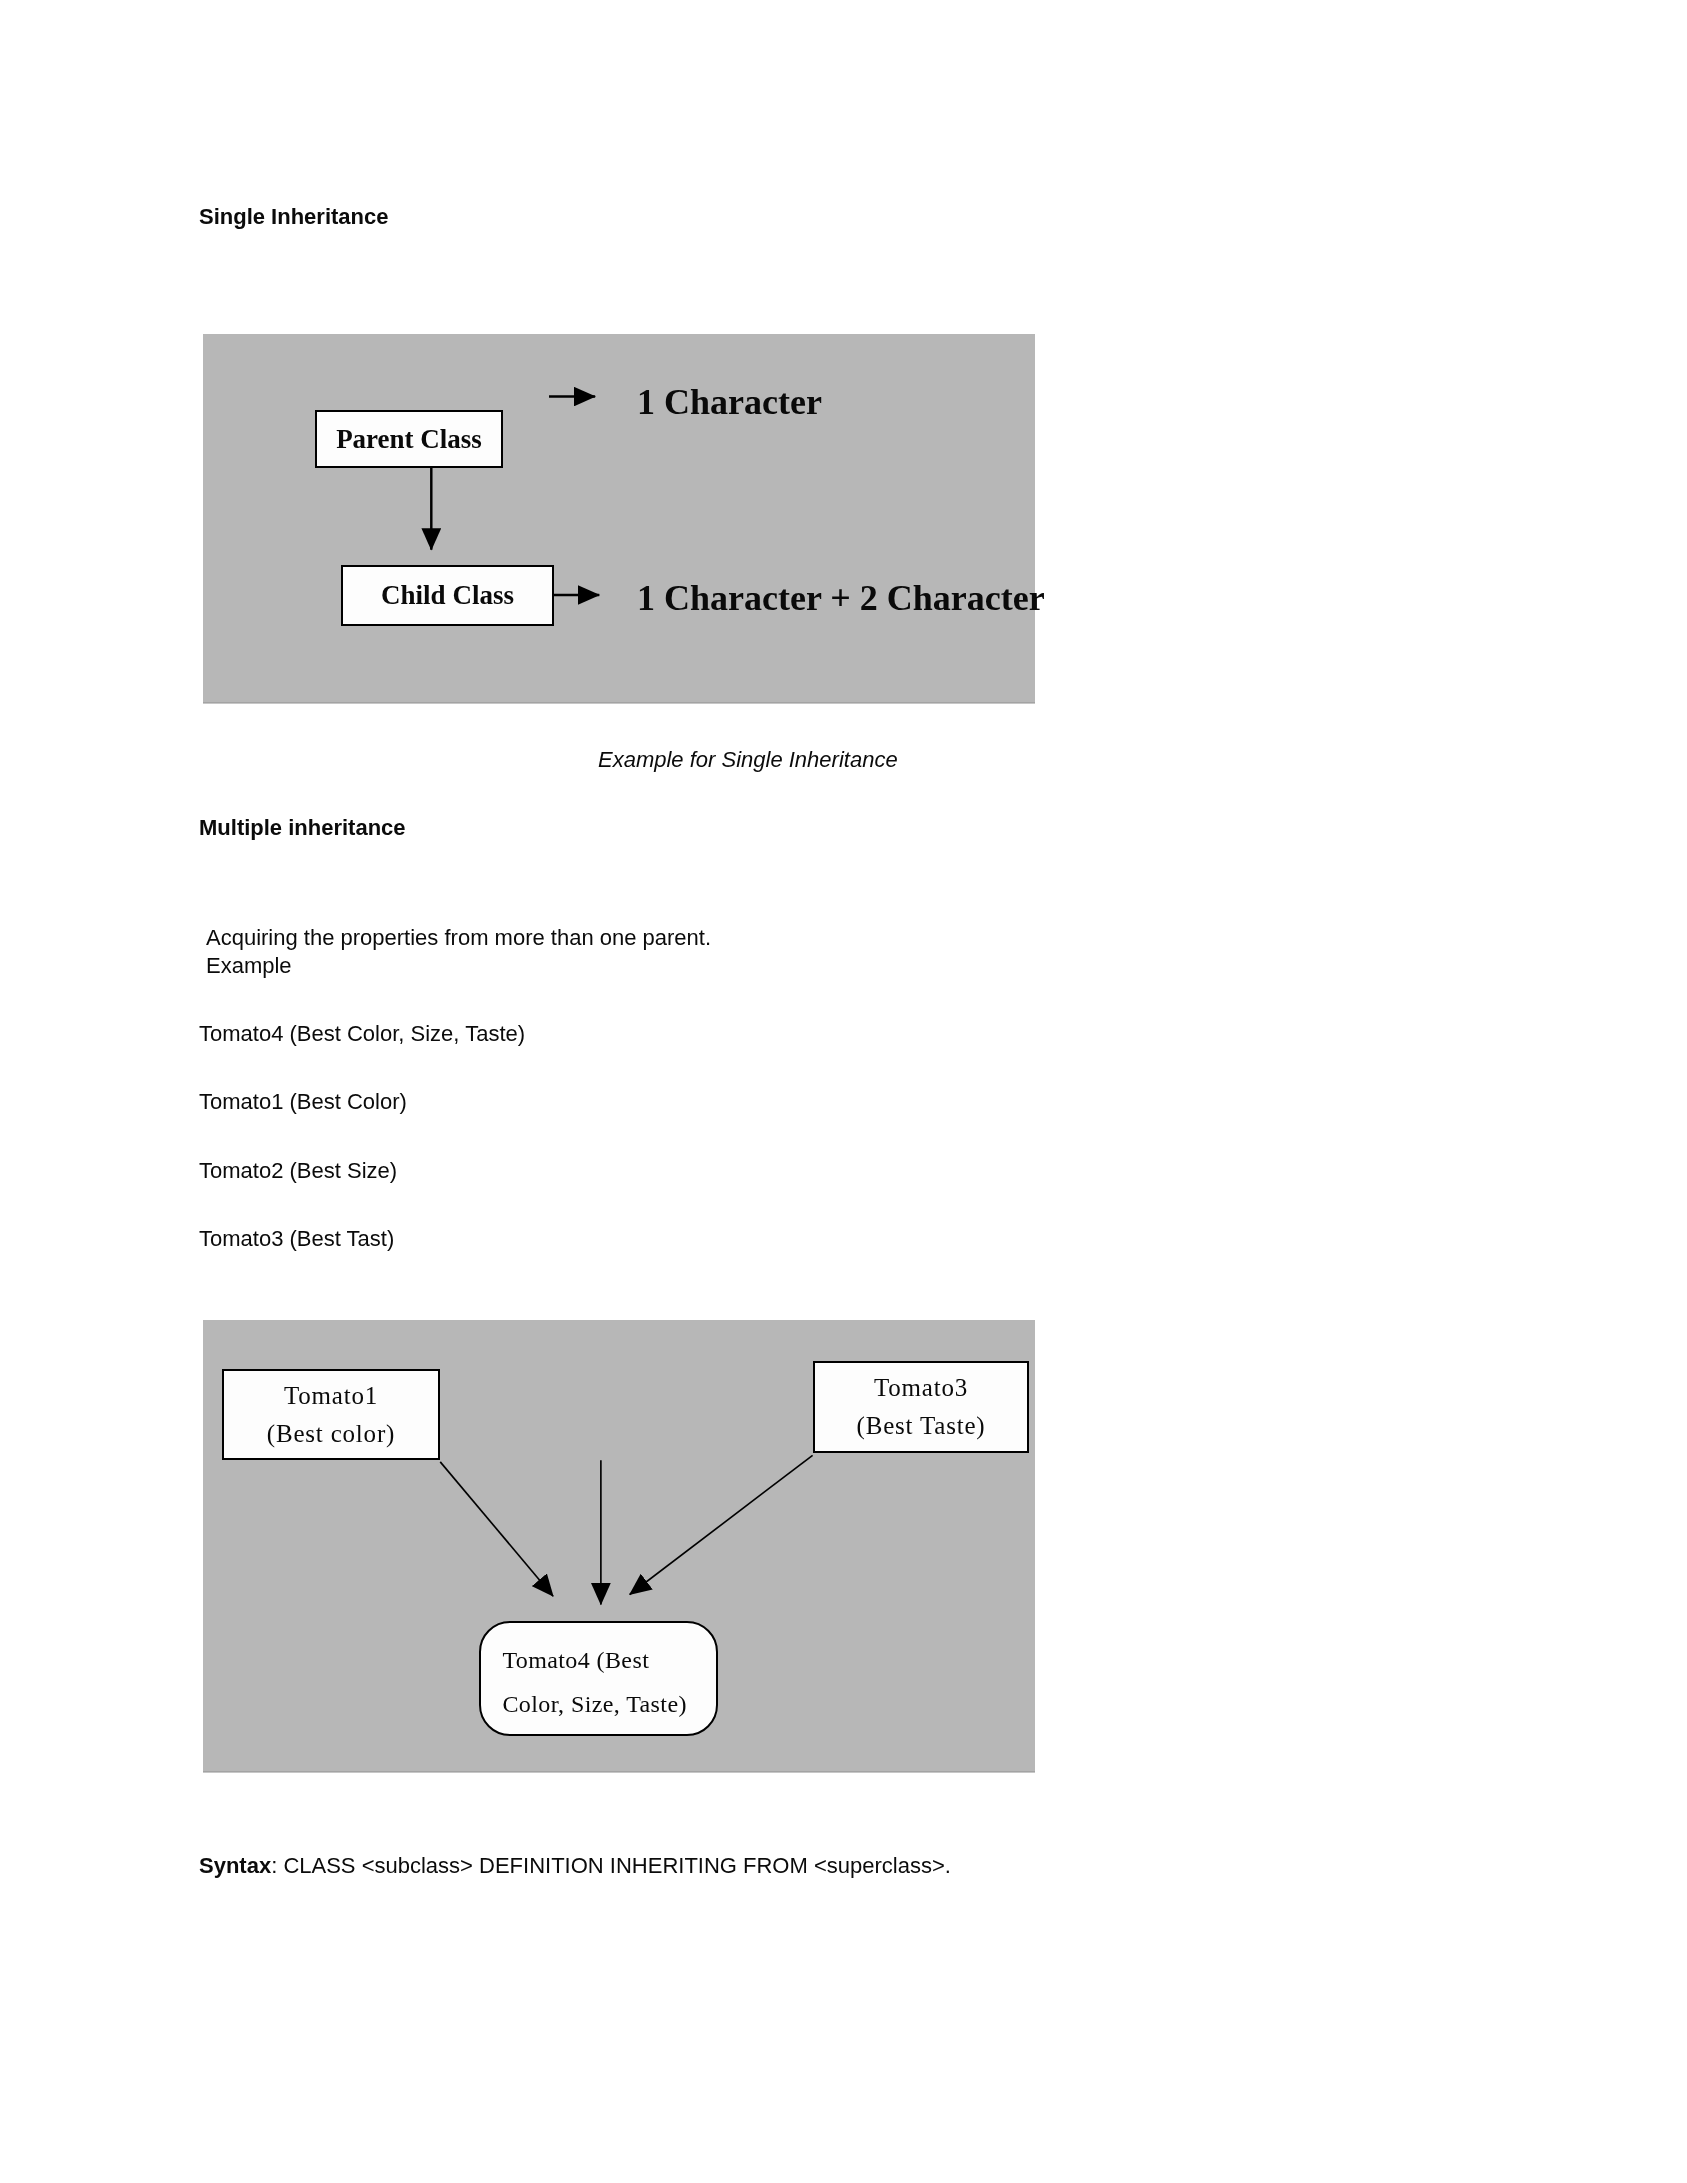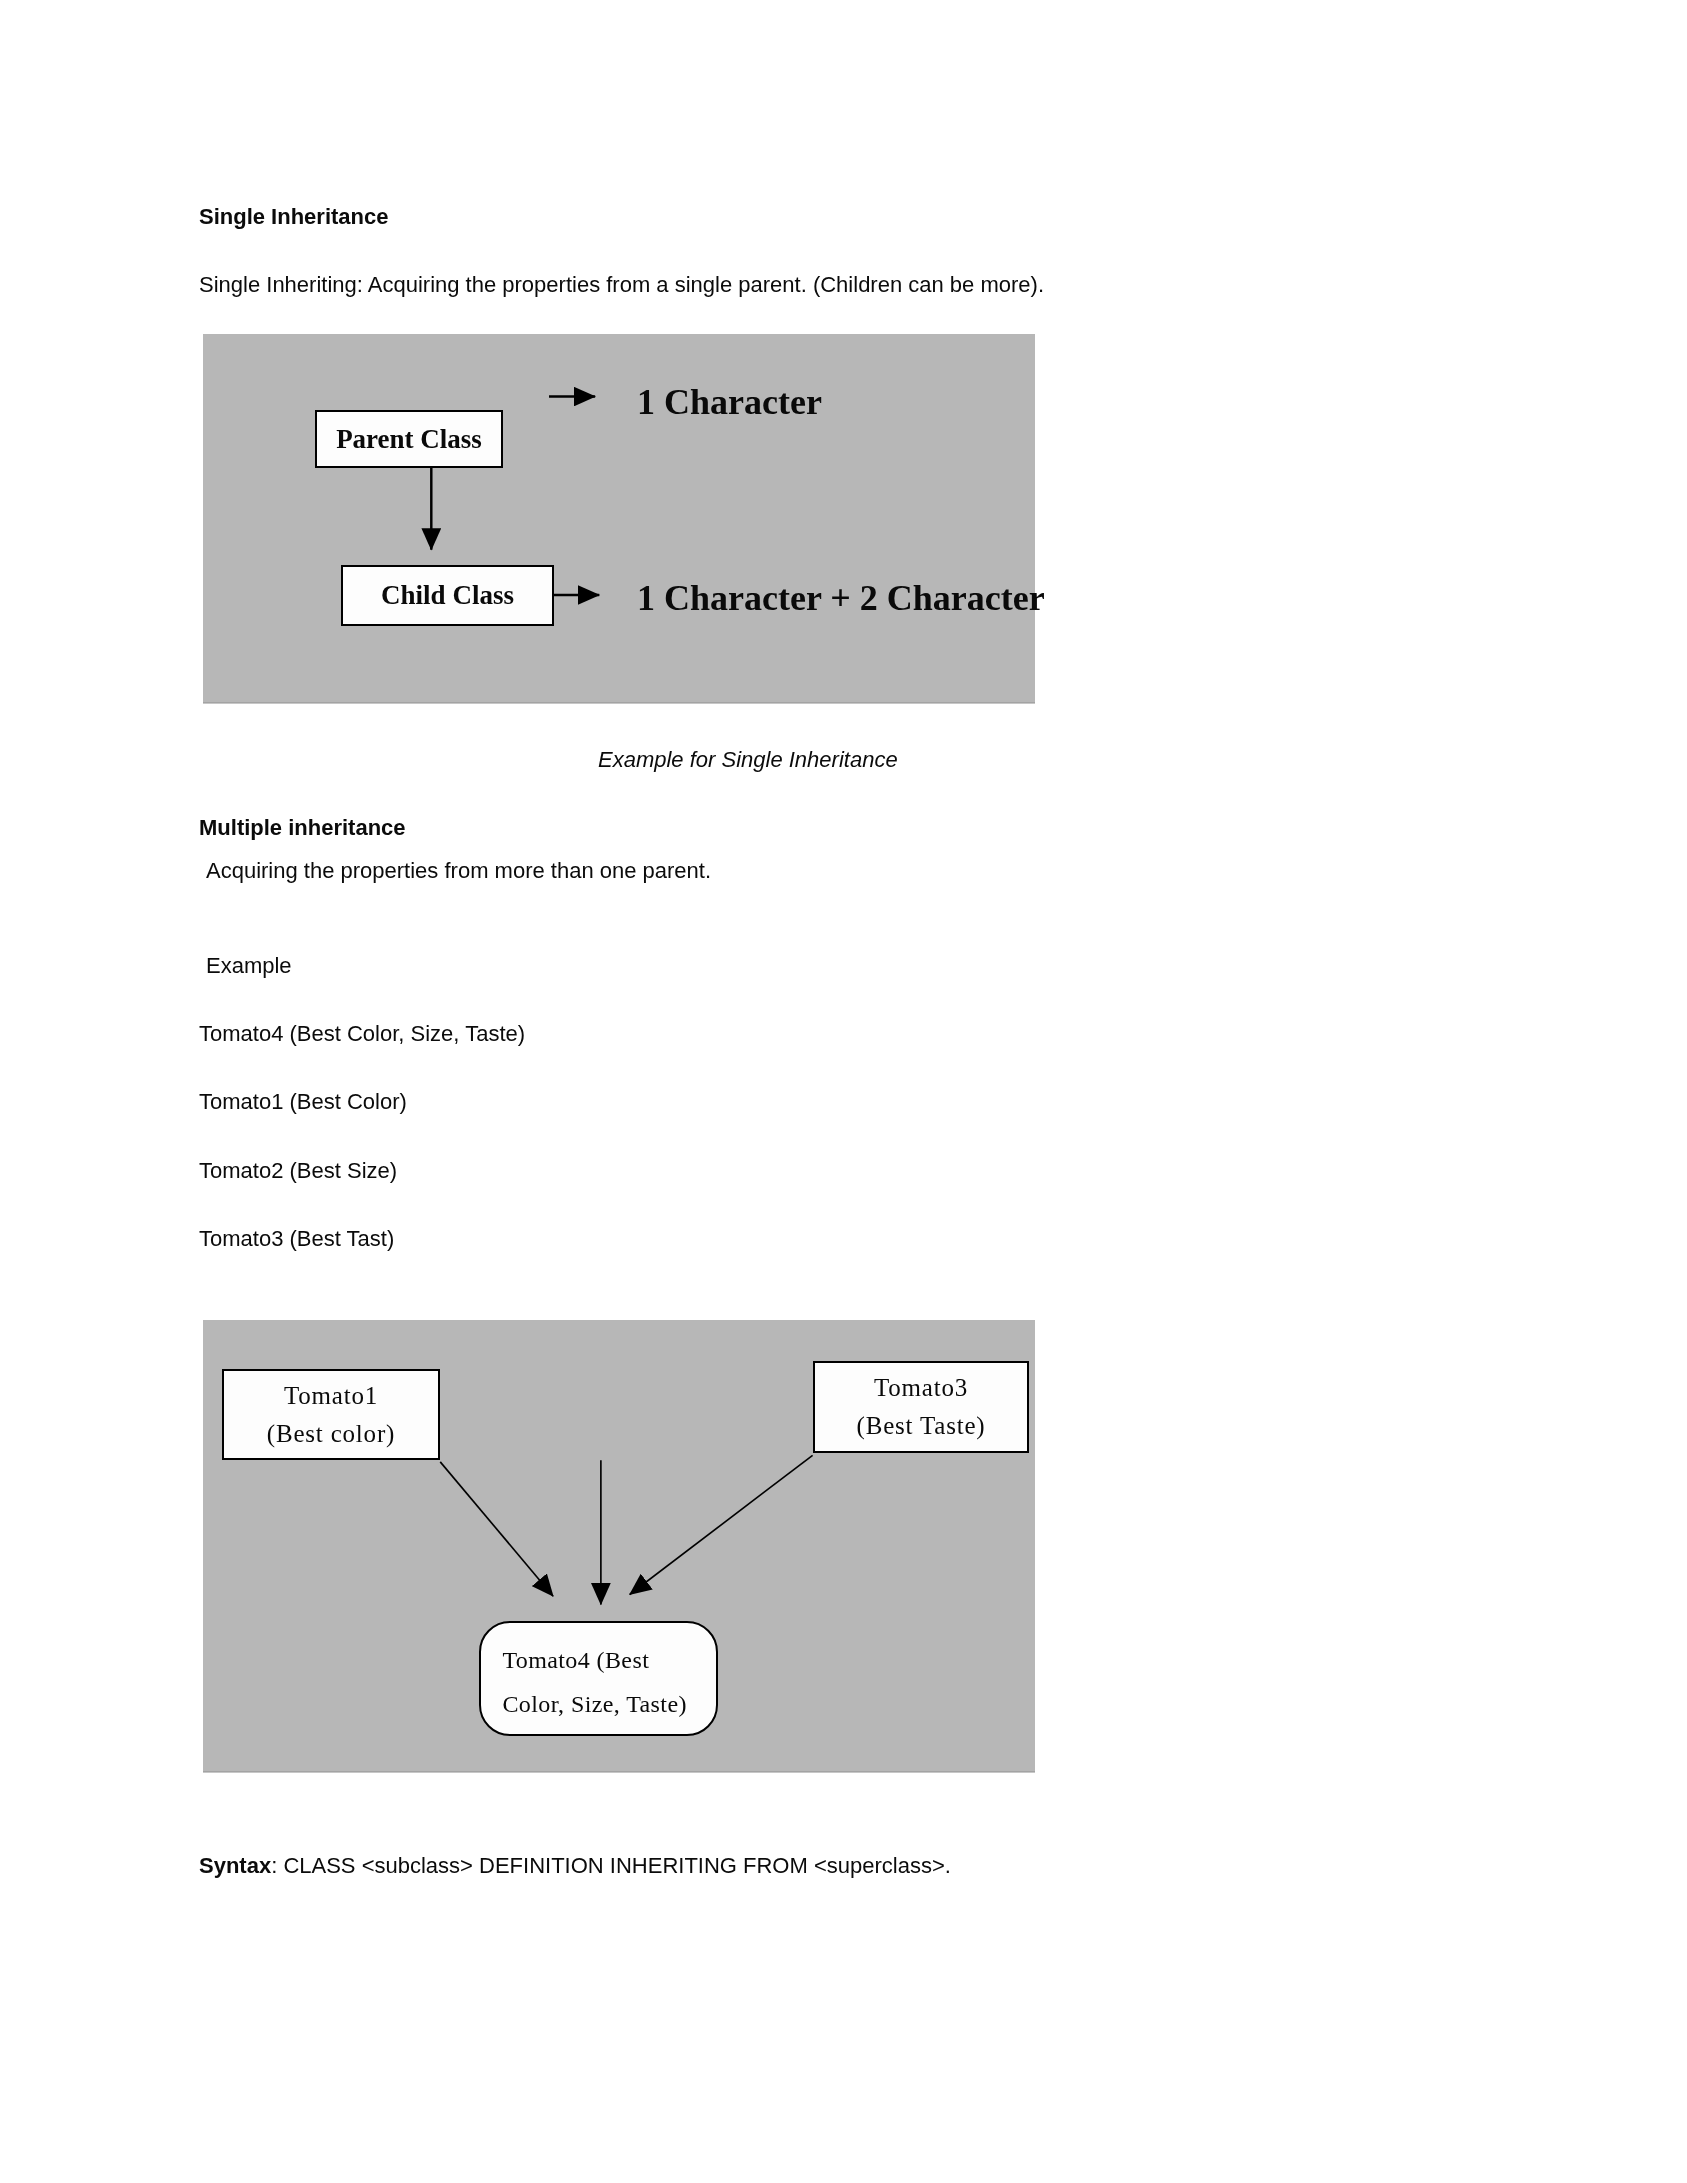--- a/index.html
+++ b/index.html
@@ -21,21 +21,21 @@
     white-space:pre;
     font-weight:normal;
   }
   .bold{font-weight:bold;}
 
   
   .pos-title   {left:199px; top:203px;}
   .pos-intro   {left:199px; top:271px;}
   .pos-caption {left:598px; top:746px;font-style:italic;}
   .pos-mult    {left:199px; top:814px;}
-  .pos-acq     {left:206px; top:857px;}
+  .pos-acq     {left:206px; top:924px;}
   .pos-ex      {left:206px; top:952px;}
   .pos-tom4    {left:199px; top:1020px;}
   .pos-tom1    {left:199px; top:1088px;text-align:center;}
   .pos-tom2    {left:199px; top:1157px;}
   .pos-tom3    {left:199px; top:1225px;}
   .pos-syntax  {left:199px; top:1852px;}
 
   
   .diagram{
     position:absolute;
@@ -108,21 +108,20 @@
   svg.arrows{position:absolute; left:0; top:0; width:100%; height:100%; display:block;}
   svg.arrows line{stroke:#000;}
 </style>
 </head>
 <body>
 
 <div class="page">
 
   <h1 class="t bold pos-title">Single Inheritance</h1>
 
-  <p class="t pos-intro">Single Inheriting: Acquiring the properties from a single parent. (Children can be more).</p>
 
   <div class="diagram d1">
 
     <svg class="arrows" viewBox="0 0 1010 447">
       <defs>
         <marker id="ah1" markerUnits="userSpaceOnUse" markerWidth="28" markerHeight="24" refX="26" refY="12" orient="auto">
           <path d="M0,0 L27,12 L0,24 Z" fill="#000"></path>
         </marker>
       </defs>
       <line x1="420" y1="76" x2="476" y2="76" stroke-width="3" marker-end="url(#ah1)"></line>

